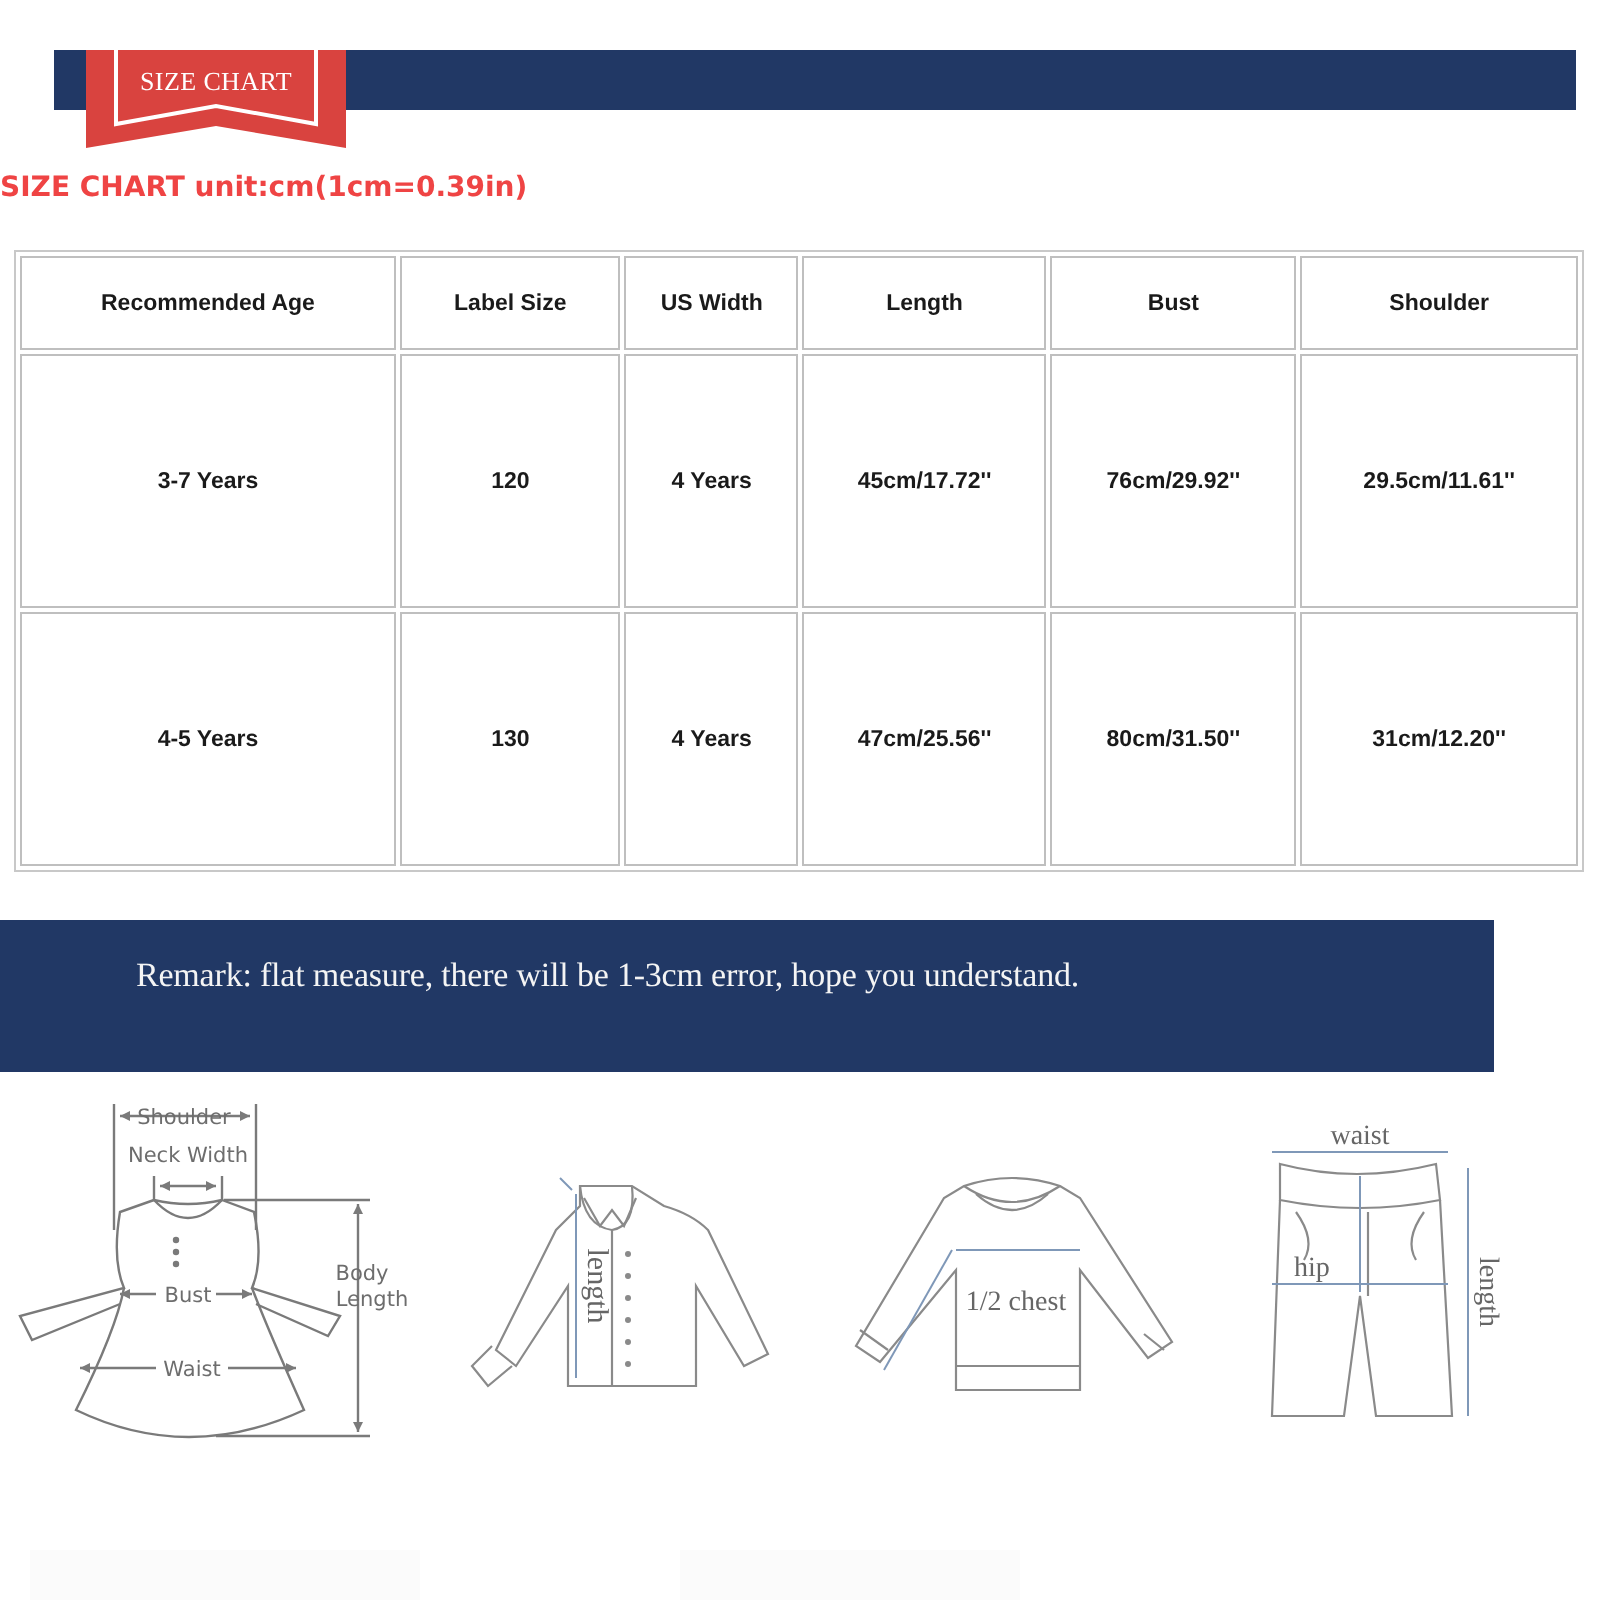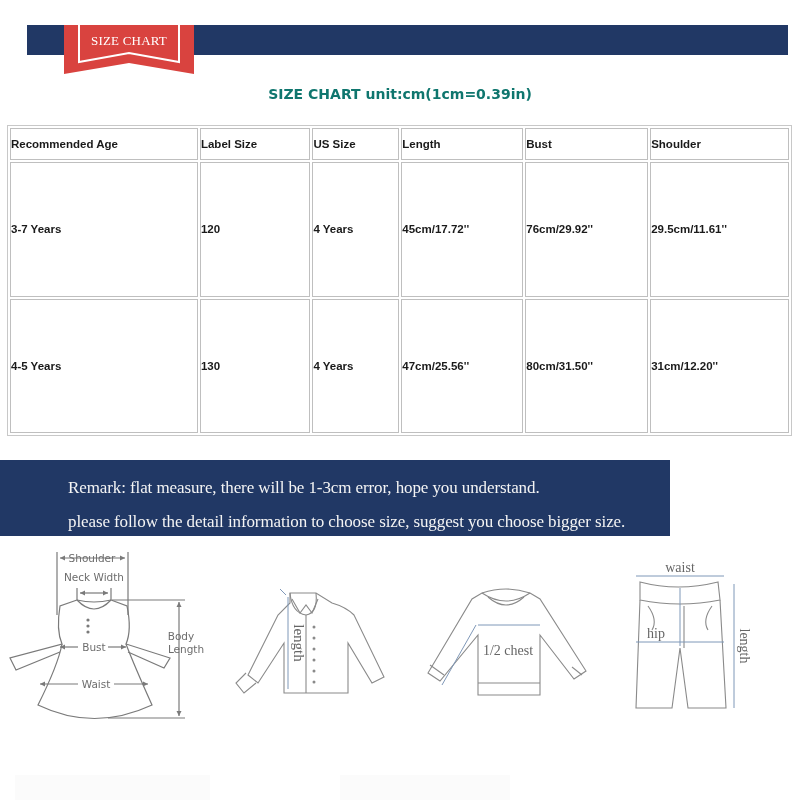--- a/index.html
+++ b/index.html
@@ -4,54 +4,54 @@
   <style>
     * { box-sizing: border-box; margin: 0; padding: 0; }
     html, body { width: 800px; height: 800px; background: #ffffff; overflow: hidden; }
     body { position: relative; font-family: "Liberation Sans", sans-serif; color: #111; }
 
     
     .top-bar {
       position: absolute; left: 27px; top: 25px; width: 761px; height: 30px;
       background: #213865;
     }
-    .ribbon { position: absolute; left: 43px; top: 25px; width: 130px; height: 50px; margin-left: 21px; }
+    .ribbon { position: absolute; left: 43px; top: 25px; width: 130px; height: 50px; }
     .ribbon svg { display: block; }
     .ribbon-label {
       position: absolute; left: 0; top: 8px; width: 130px; text-align: center;
       font-family: "Liberation Serif", serif; font-size: 13px; color: #ffffff;
       letter-spacing: 0.2px;
     }
 
     
     .chart-title {
-      position: absolute; left: 0; top: 86px; width: 800px; text-align: center;
-      font-family: "DejaVu Sans", sans-serif; font-weight: bold; font-size: 14px; color: #0f766e;
+      position: absolute; left: 0; top: 86px; width: 800px; 
+      font-family: "DejaVu Sans", sans-serif; font-weight: bold; font-size: 14px; color: #ef4444;
     }
 
     
     .size-table {
       position: absolute; left: 7px; top: 125px; width: 785px; height: 311px;
       border-collapse: separate; border-spacing: 2px;
       border: 1px solid #c8c8c8;
       background: #ffffff;
     }
     .size-table th, .size-table td {
       border: 1px solid #bfbfbf;
-      text-align: left; vertical-align: middle;
+      text-align: center; vertical-align: middle;
       font-family: "Liberation Sans", sans-serif; font-weight: bold; font-size: 11.5px;
       color: #1a1a1a;
-      height: 32px;
+      height: 47px;
       margin-top: 48px;
     }
     .size-table th { font-size: 11.5px; }
 
     
     .remark-band {
-      position: absolute; left: 0; top: 460px; width: 670px; height: 76px;
+      position: absolute; left: 0; top: 460px; width: 747px; height: 76px;
       background: #213865;
       padding: 11px 0 0 68px;
     }
     .remark-line {
       font-family: "Liberation Serif", serif; font-size: 17px; color: #f4f4f4;
       line-height: 34px; white-space: nowrap; letter-spacing: -0.1px;
     }
 
     
     .diagram { position: absolute; }
@@ -83,21 +83,21 @@
       <col style="width:112px">
       <col style="width:88px">
     <col style="width:123px">
       <col style="width:124px">
       <col style="width:140px">
   </colgroup>
   <thead>
     <tr>
       <th>Recommended Age</th>
       <th>Label Size</th>
-      <th>US Size</th>
+      <th>US Width</th>
       <th>Length</th>
       <th>Bust</th>
       <th>Shoulder</th>
     </tr>
   </thead>
   <tbody>
     <tr>
       <td>3-7 Years</td>
       <td>120</td>
       <td>4 Years</td>
@@ -111,21 +111,20 @@
       <td>4 Years</td>
       <td>47cm/25.56''</td>
       <td>80cm/31.50''</td>
       <td>31cm/12.20''</td>
     </tr>
   </tbody>
 </table>
 
 <div class="remark-band">
   <div class="remark-line">Remark: flat measure, there will be 1-3cm error, hope you understand.</div>
-  <div class="remark-line">please follow the detail information to choose size, suggest you choose bigger size.</div>
 </div>
 
 <div class="diagram" style="left:0;top:540px;">
   <svg width="220" height="190" viewBox="0 0 220 190">
     <g stroke="#7a7a7a" stroke-width="1.2" fill="none">
 
       <line x1="57" y1="12" x2="57" y2="75"></line>
       <line x1="128" y1="12" x2="128" y2="75"></line>
       <line x1="60" y1="18" x2="125" y2="18"></line>
 

